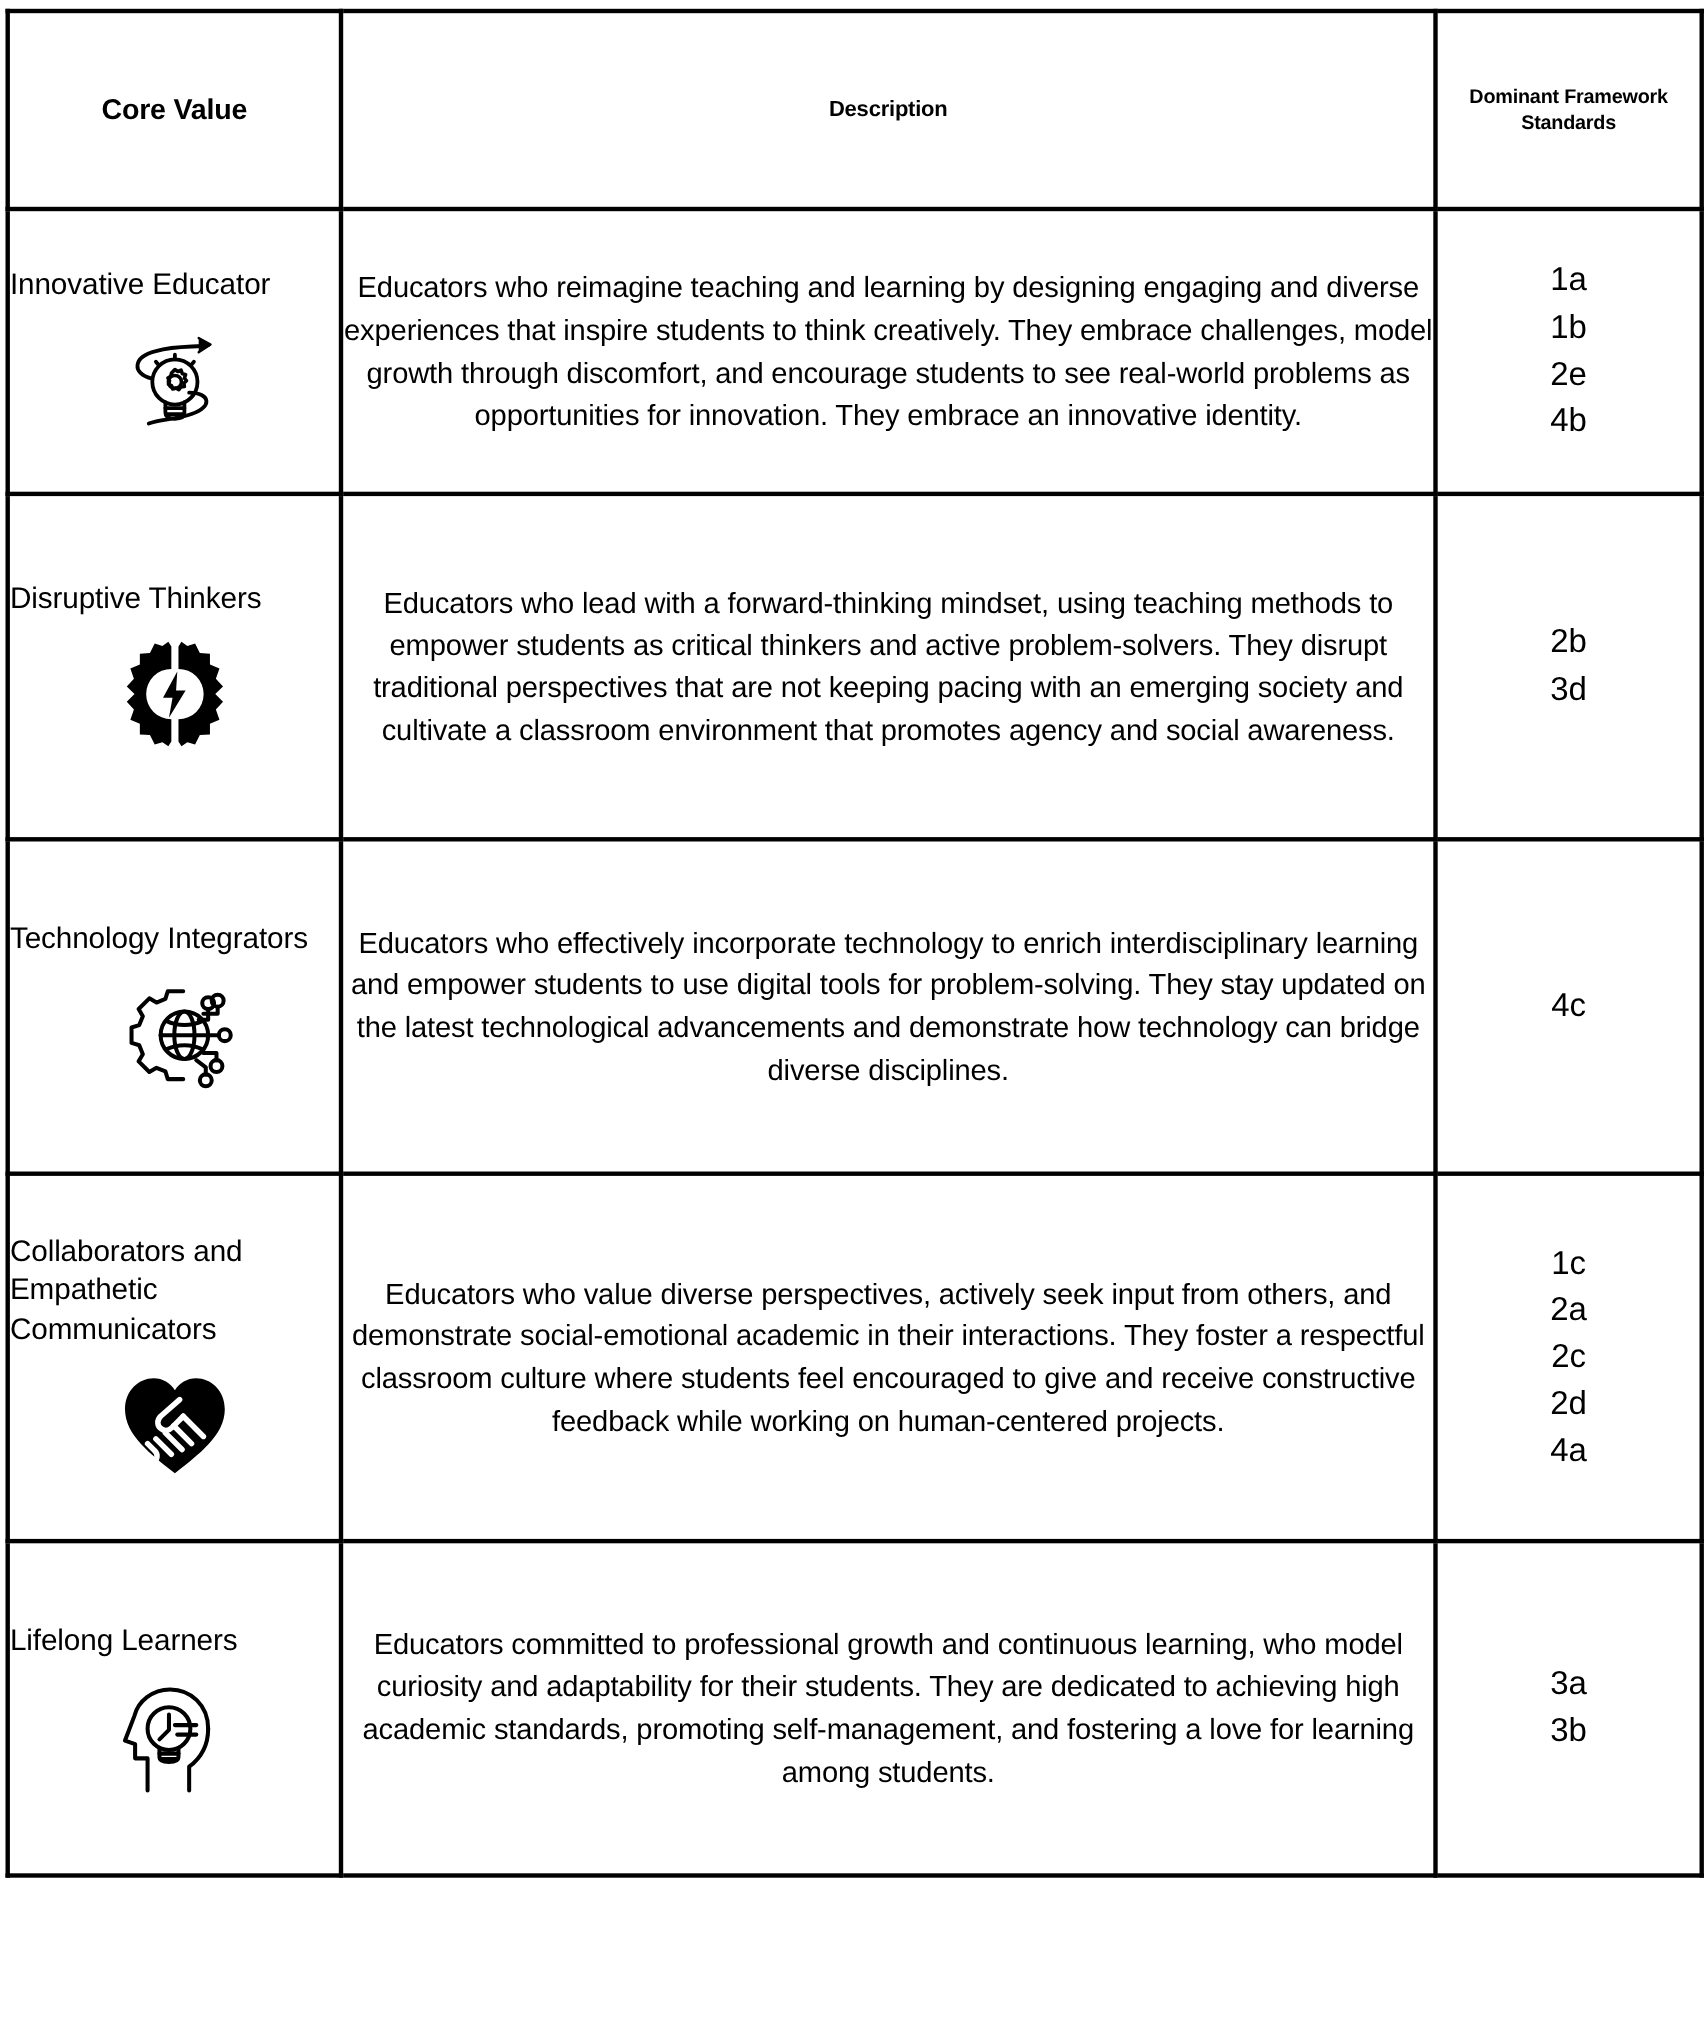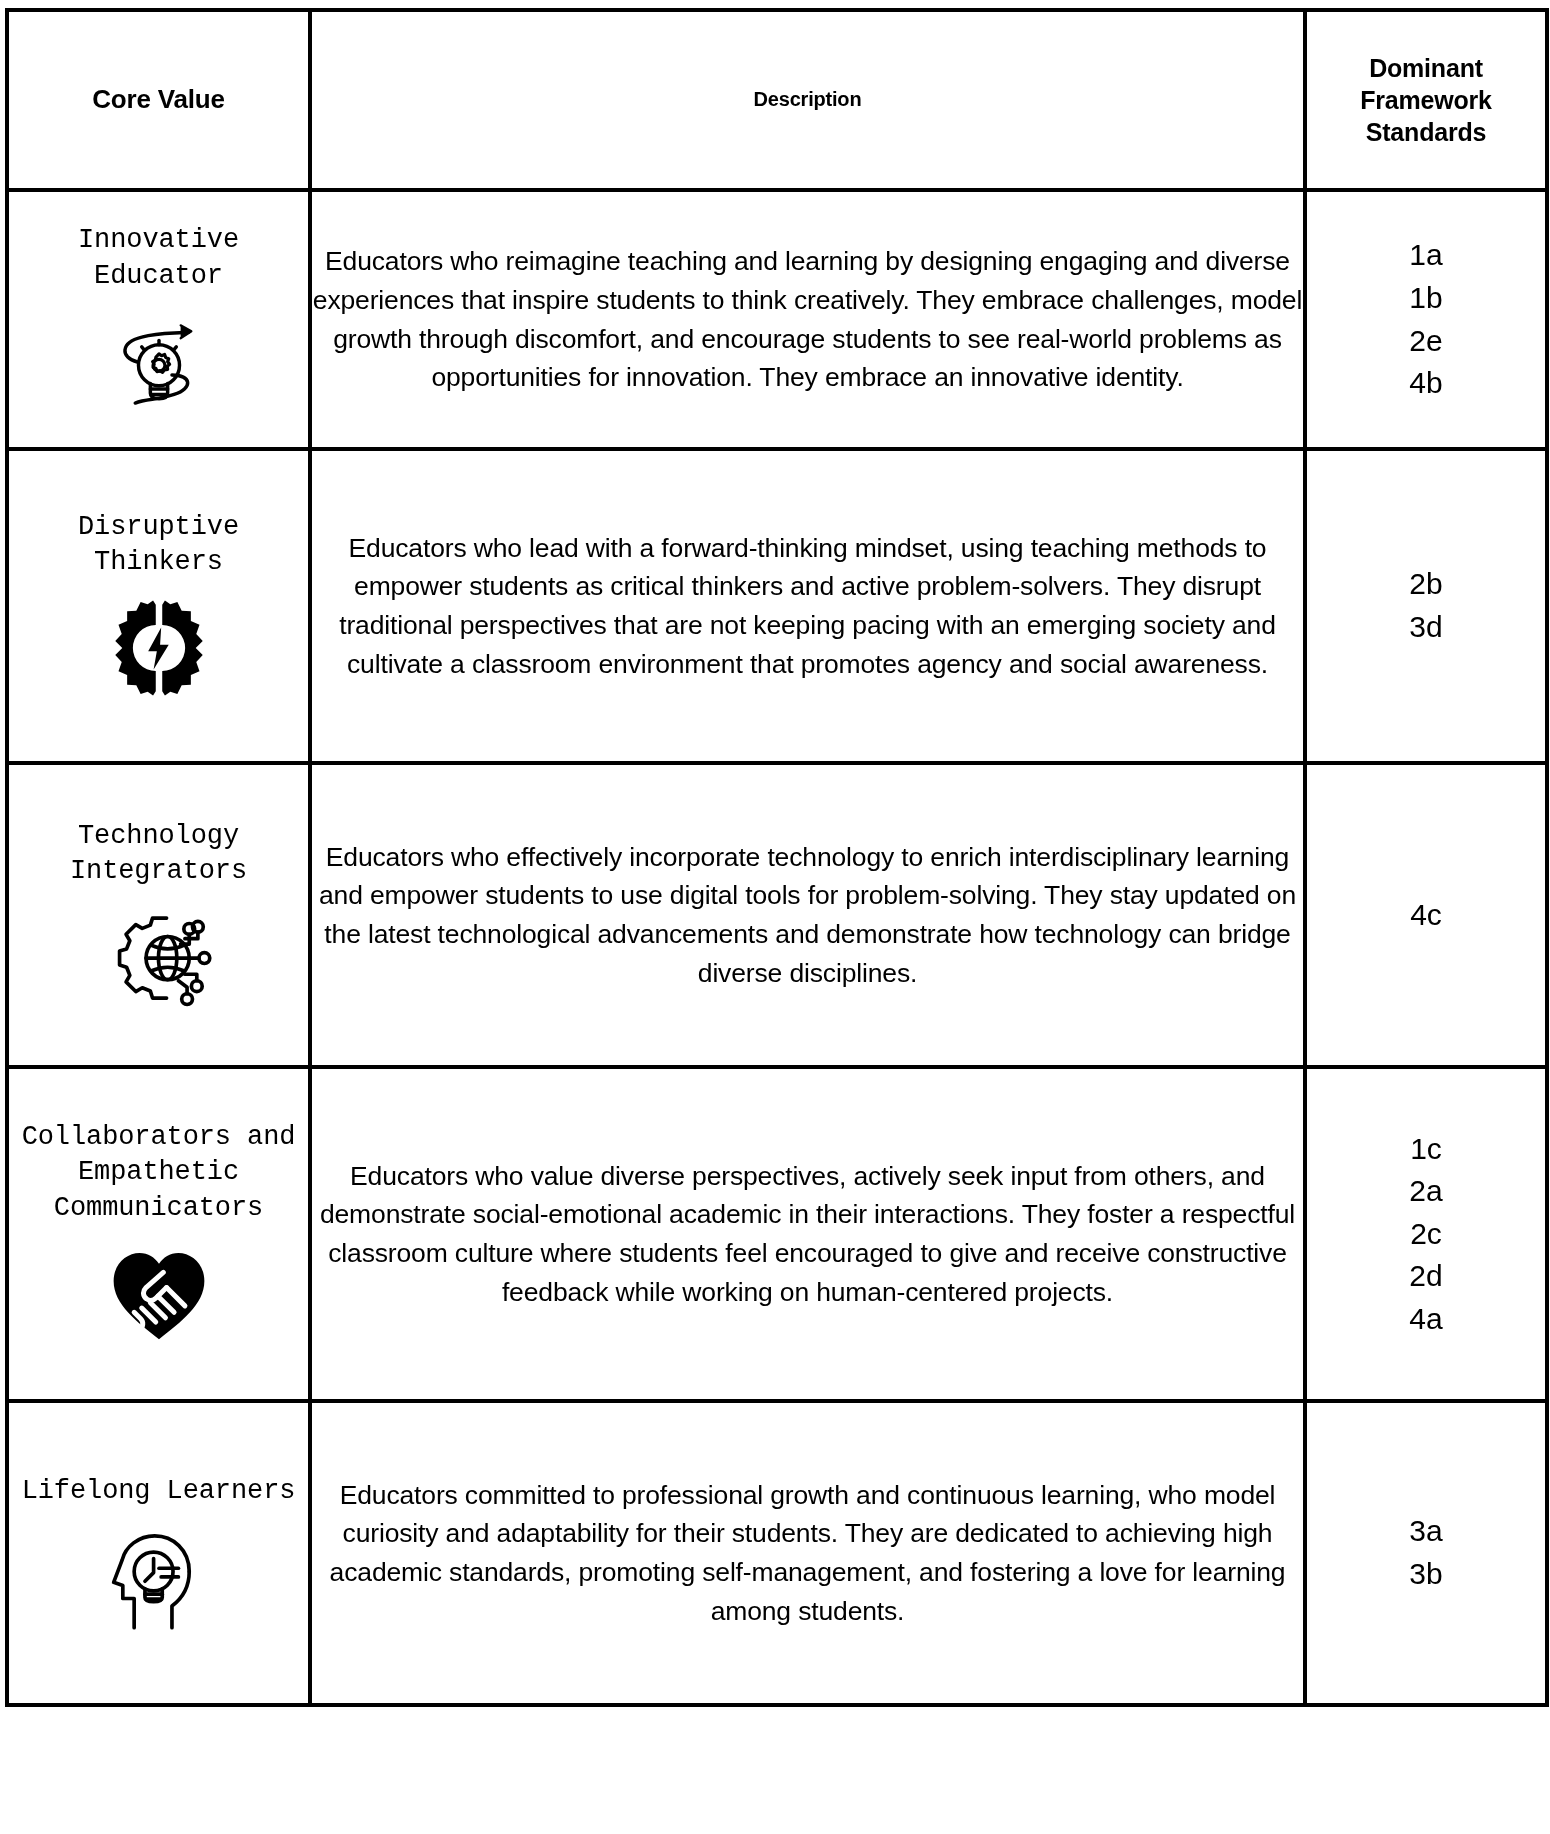--- a/index.html
+++ b/index.html
@@ -46,27 +46,25 @@
   thead th {
     height: 168px;
     text-align: center;
     font-weight: bold;
     font-size: 26px;
     letter-spacing: -0.2px;
     line-height: 1.28;
     padding: 4px 10px;
   }
   thead th.desc-head { font-size: 20px; }
-  thead th.std-head  { font-size: 25px; padding: 4px 6px; }
+  thead th.std-head  { font-size: 18px; padding: 4px 6px; }
 
   
   td.value-cell {
-    text-align: center;
     padding: 10px 8px;
-    font-family: Liberation Mono, monospace;
   }
   .value-label {
     font-size: 27px;
     line-height: 1.3;
     font-weight: 400;
     letter-spacing: -0.1px;
     display: block;
   }
   .value-icon {
     display: block;

